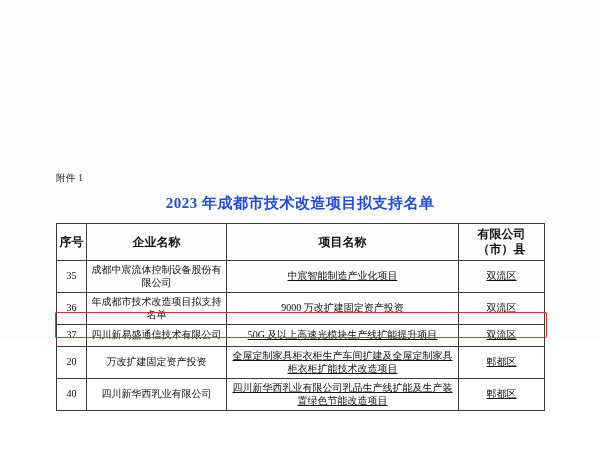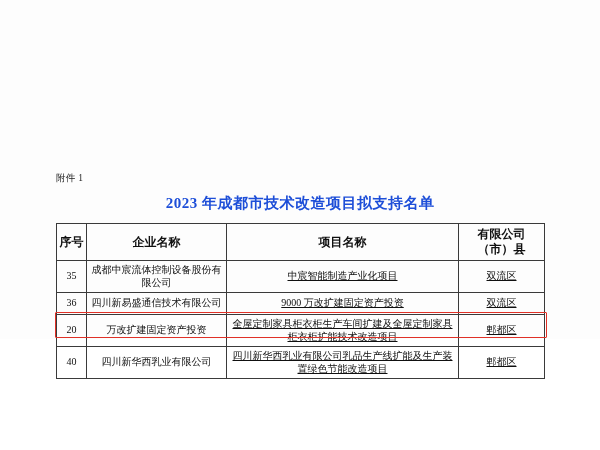--- a/index.html
+++ b/index.html
@@ -108,22 +108,28 @@
       </thead>
       <tbody>
         <tr class="row-h1">
           <td class="cell-idx">35</td>
           <td class="cell-ent">成都中宸流体控制设备股份有限公司</td>
           <td class="cell-prj">中宸智能制造产业化项目</td>
           <td class="cell-reg">双流区</td>
         </tr>
         <tr class="row-h1">
           <td class="cell-idx">36</td>
+          <td class="cell-ent">年成都市技术改造项目拟支持名单</td>
+          <td class="cell-prj">9000 万改扩建固定资产投资</td>
+          <td class="cell-reg">双流区</td>
+        </tr>
+        <tr class="row-h1">
+          <td class="cell-idx">37</td>
           <td class="cell-ent">四川新易盛通信技术有限公司</td>
-          <td class="cell-prj">9000 万改扩建固定资产投资</td>
+          <td class="cell-prj">50G 及以上高速光模块生产线扩能提升项目</td>
           <td class="cell-reg">双流区</td>
         </tr>
         <tr class="row-h2">
           <td class="cell-idx">20</td>
           <td class="cell-ent">万改扩建固定资产投资</td>
           <td class="cell-prj">全屋定制家具柜衣柜生产车间扩建及全屋定制家具柜衣柜扩能技术改造项目</td>
           <td class="cell-reg">郫都区</td>
         </tr>
         <tr class="row-h2">
           <td class="cell-idx">40</td>

